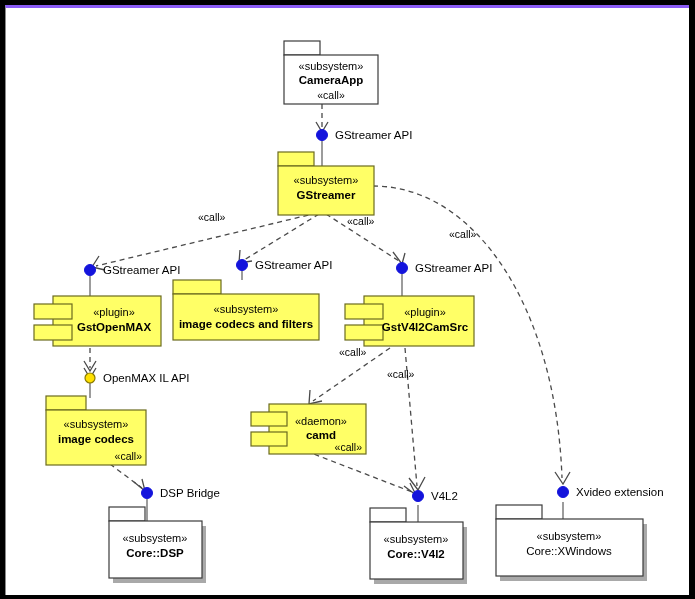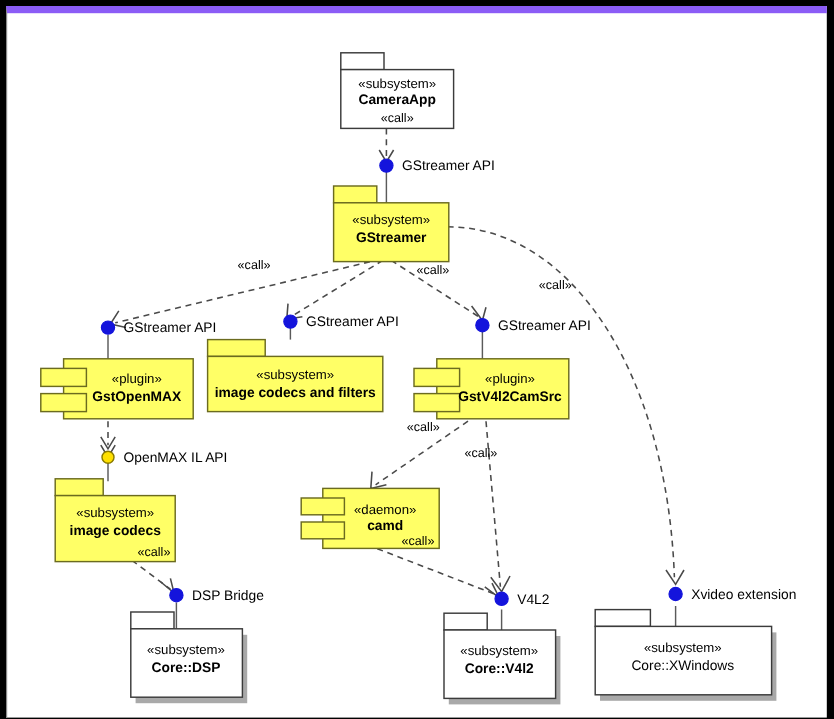--- a/index.html
+++ b/index.html
@@ -1,20 +1,20 @@
 <!DOCTYPE html>
 <html><head>
 <meta charset="utf-8">
 <style>
   html,body{margin:0;padding:0;background:#000;}
   body{width:695px;height:599px;overflow:hidden;
        font-family:"Liberation Sans","DejaVu Sans",sans-serif;}
   #frame{position:absolute;left:0;top:0;width:695px;height:599px;background:#000;}
   #canvas{position:absolute;left:5px;top:5px;width:683px;height:587px;background:#ffffff;
-          border-left:1px solid #8a8a8a;border-top:6px solid #8b5cf6;}
+          border-left:1px solid #8a8a8a;border-top:3px solid #8b5cf6;}
   svg{display:block;}
   .stereo{font-size:11px;fill:#000;}
   .nm{font-size:11.5px;font-weight:bold;fill:#000;}
   .nmr{font-size:11.5px;fill:#000;}
   .iflbl{font-size:11.5px;fill:#000;}
   .calllbl{font-size:10.5px;fill:#000;}
   .pkgY{fill:#ffff66;stroke:#6b6b1f;stroke-width:1.2;}
   .pkgW{fill:#ffffff;stroke:#3b3b3b;stroke-width:1.2;}
   .compY{fill:#ffff66;stroke:#6b6b1f;stroke-width:1.2;}
   .shadow{fill:#9a9a9a;opacity:.85;}

